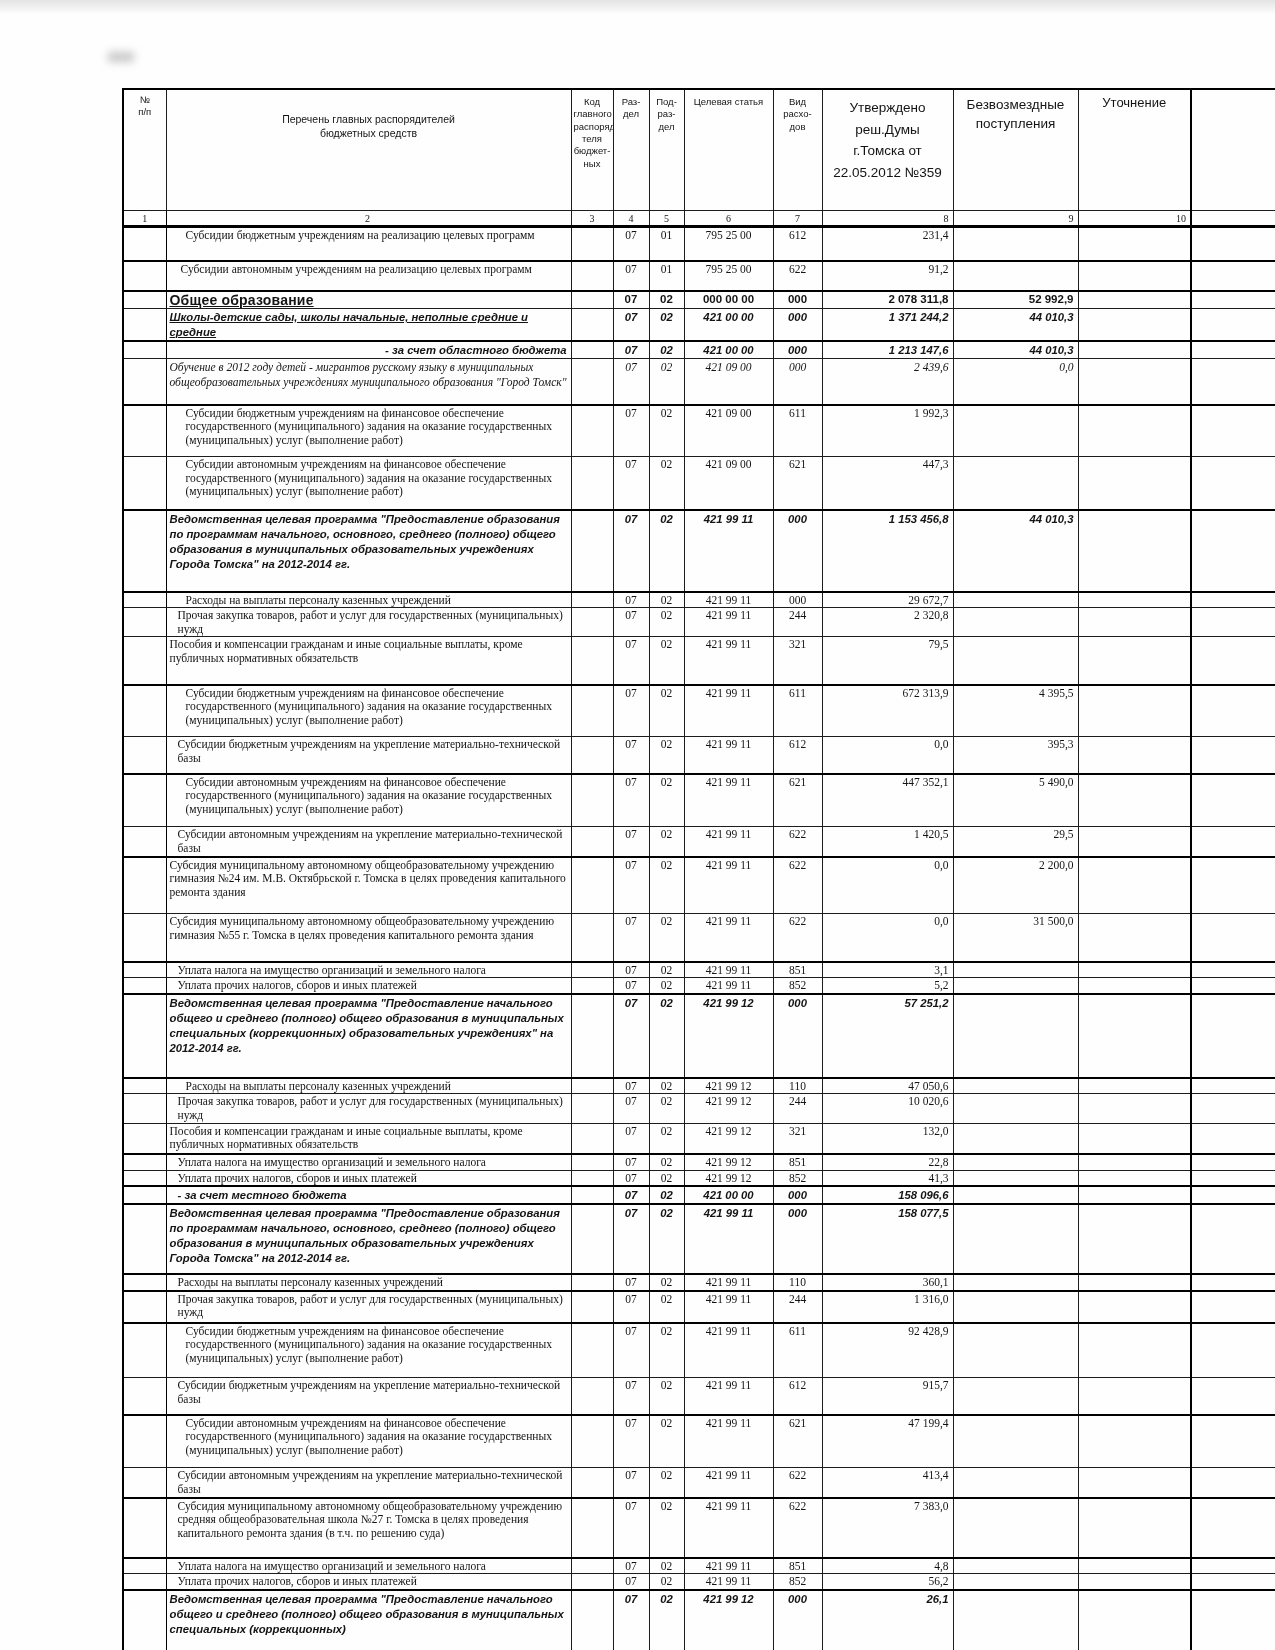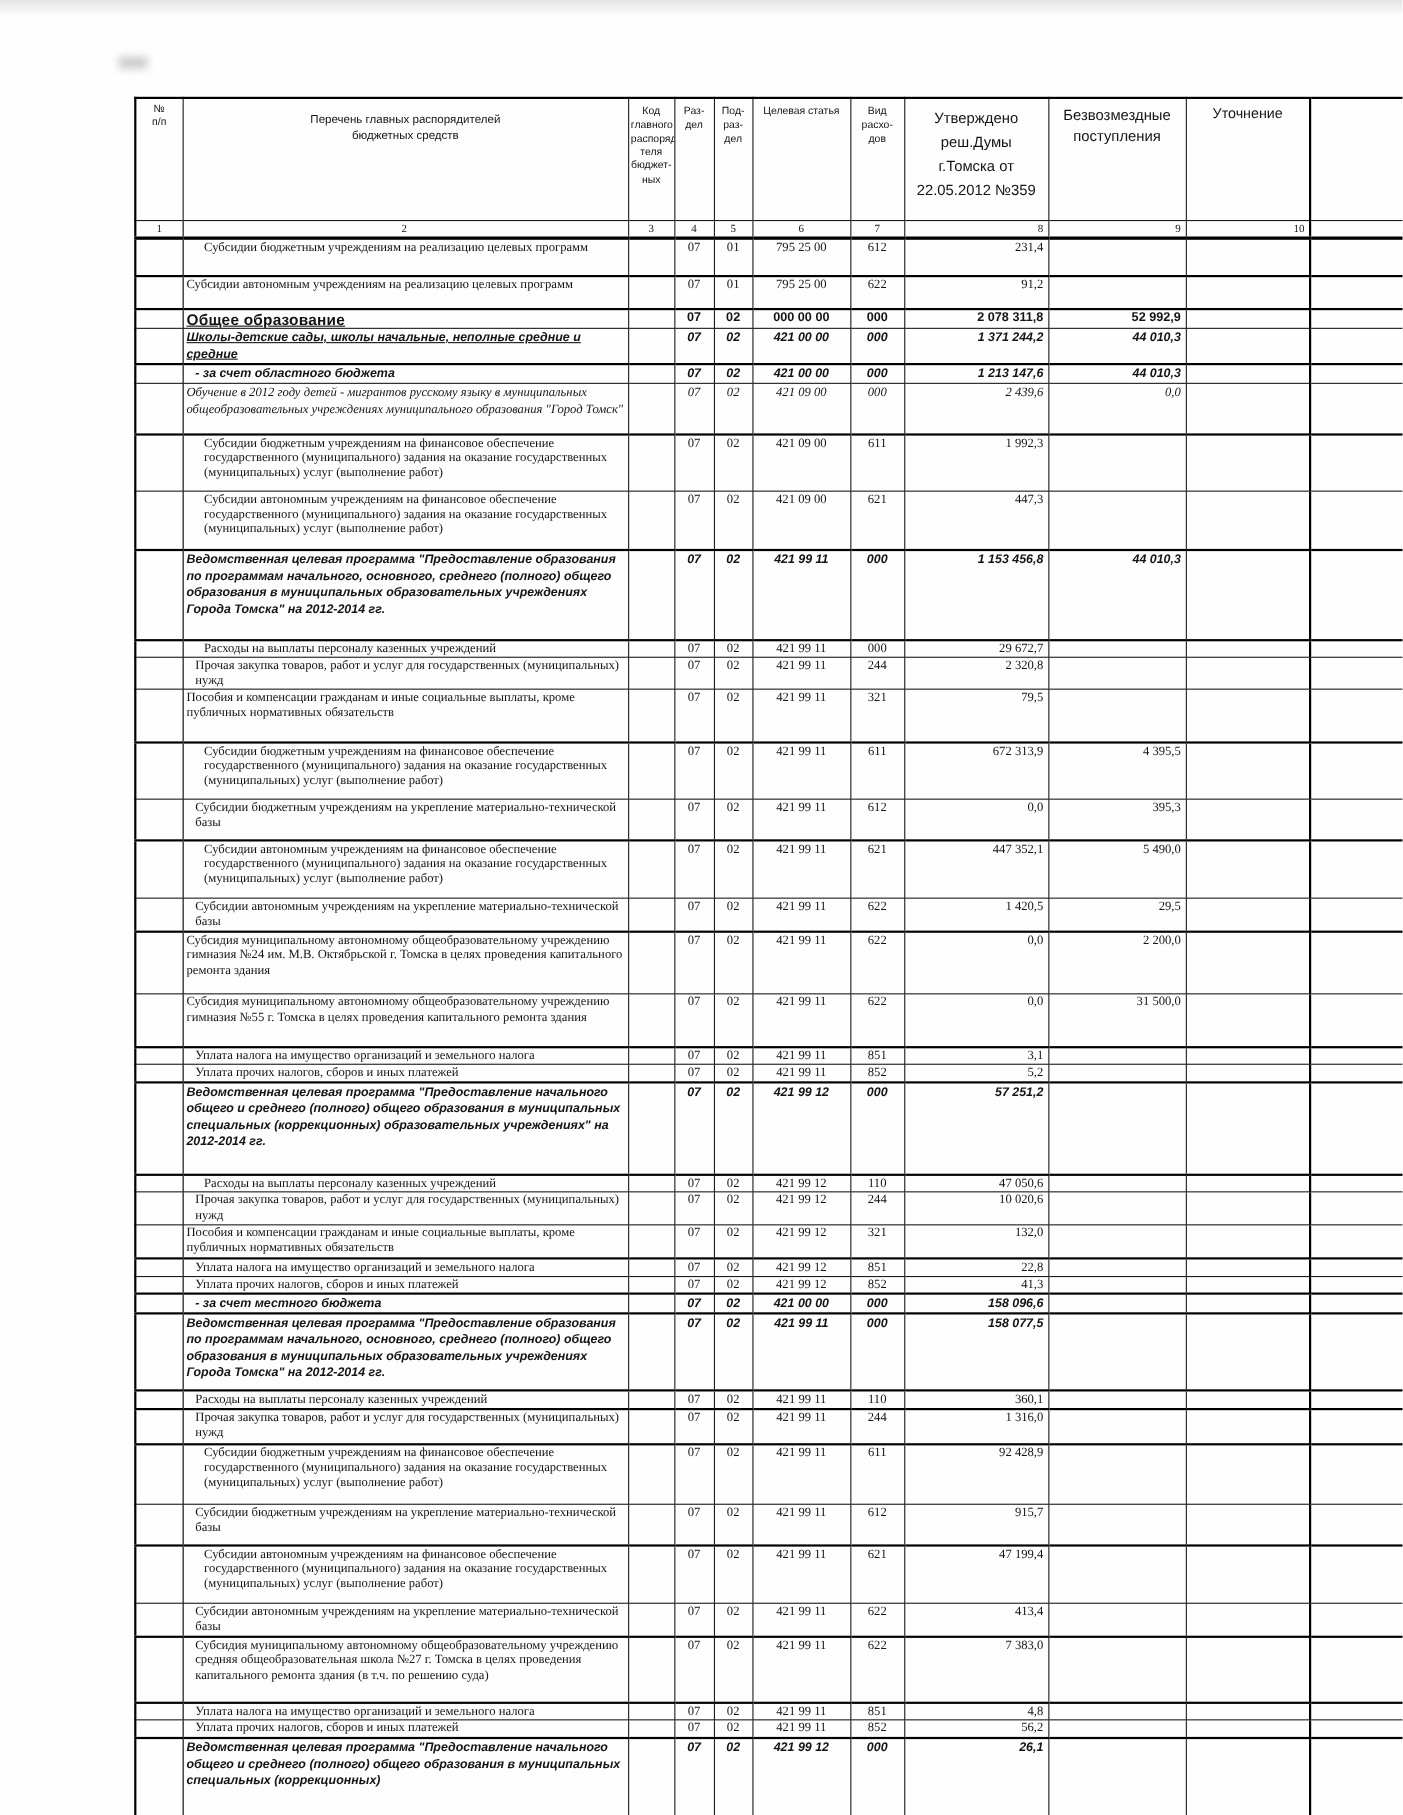--- a/index.html
+++ b/index.html
@@ -33,21 +33,21 @@
   td.c-cut, th.c-cut{border-left:2px solid #000;}
   td.c-num{border-right:1.5px solid #000;}
 
   
   thead th{
     font-family:"Liberation Sans", sans-serif;font-weight:normal;
     text-align:center;white-space:pre-line;line-height:1.3;
     height:97px;padding:4px 2px 0 2px;
   }
   th.c-num{font-size:9.5px;}
-  th.c-text{font-size:10.5px;padding-top:13px;text-align:center;}
+  th.c-text{font-size:10.5px;padding-top:23px;text-align:center;}
   th.c-code,th.c-rz,th.c-pr,th.c-ts,th.c-vid{font-size:9.5px;padding-top:6px;}
   th.c-app{font-size:13.5px;line-height:1.6;padding-top:7px;}
   th.c-free{font-size:13.5px;padding-top:6px;line-height:1.4;}
   th.c-note{font-size:13px;padding-top:5px;}
 
   tr.numrow td{
     font-size:10px;text-align:center;height:13px;vertical-align:middle;
     border-bottom:3px solid #000;font-family:"Liberation Serif",serif;
     line-height:1;
   }
@@ -146,21 +146,21 @@
           <td class="c-pr"><span>01</span></td>
           <td class="c-ts"><span>795 25 00</span></td>
           <td class="c-vid"><span>612</span></td>
           <td class="c-app"><span>231,4</span></td>
           <td class="c-free"><span></span></td>
           <td class="c-note"></td>
           <td class="c-cut"></td>
         </tr>
         <tr class="s-n tb" style="height: 30px;">
           <td class="c-num"></td>
-          <td class="c-text" style="padding-left: 3px;"><span>Субсидии автономным учреждениям на реализацию целевых  программ</span></td>
+          <td class="c-text" style="padding-left: 14px;"><span>Субсидии автономным учреждениям на реализацию целевых  программ</span></td>
           <td class="c-code"></td>
           <td class="c-rz"><span>07</span></td>
           <td class="c-pr"><span>01</span></td>
           <td class="c-ts"><span>795 25 00</span></td>
           <td class="c-vid"><span>622</span></td>
           <td class="c-app"><span>91,2</span></td>
           <td class="c-free"><span></span></td>
           <td class="c-note"></td>
           <td class="c-cut"></td>
         </tr>
@@ -185,21 +185,21 @@
           <td class="c-pr"><span>02</span></td>
           <td class="c-ts"><span>421 00 00</span></td>
           <td class="c-vid"><span>000</span></td>
           <td class="c-app"><span>1 371 244,2</span></td>
           <td class="c-free"><span>44 010,3</span></td>
           <td class="c-note"></td>
           <td class="c-cut"></td>
         </tr>
         <tr class="s-bi tb" style="height: 17px;">
           <td class="c-num"></td>
-          <td class="c-text" style="padding-left: 11px;"><span>- за счет областного бюджета</span></td>
+          <td class="c-text" style="padding-left: 21px; text-align: right;"><span>- за счет областного бюджета</span></td>
           <td class="c-code"></td>
           <td class="c-rz"><span>07</span></td>
           <td class="c-pr"><span>02</span></td>
           <td class="c-ts"><span>421 00 00</span></td>
           <td class="c-vid"><span>000</span></td>
           <td class="c-app"><span>1 213 147,6</span></td>
           <td class="c-free"><span>44 010,3</span></td>
           <td class="c-note"></td>
           <td class="c-cut"></td>
         </tr>

